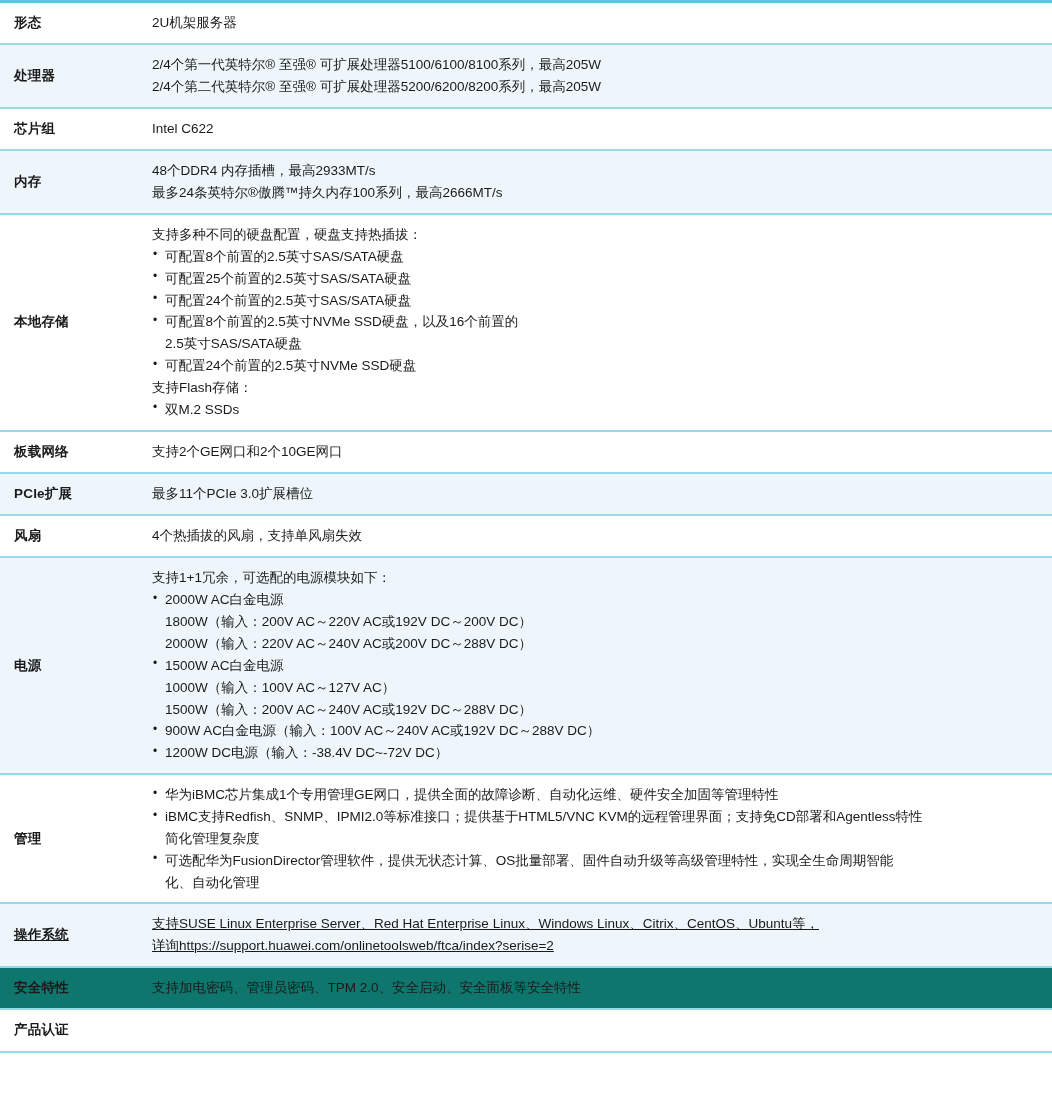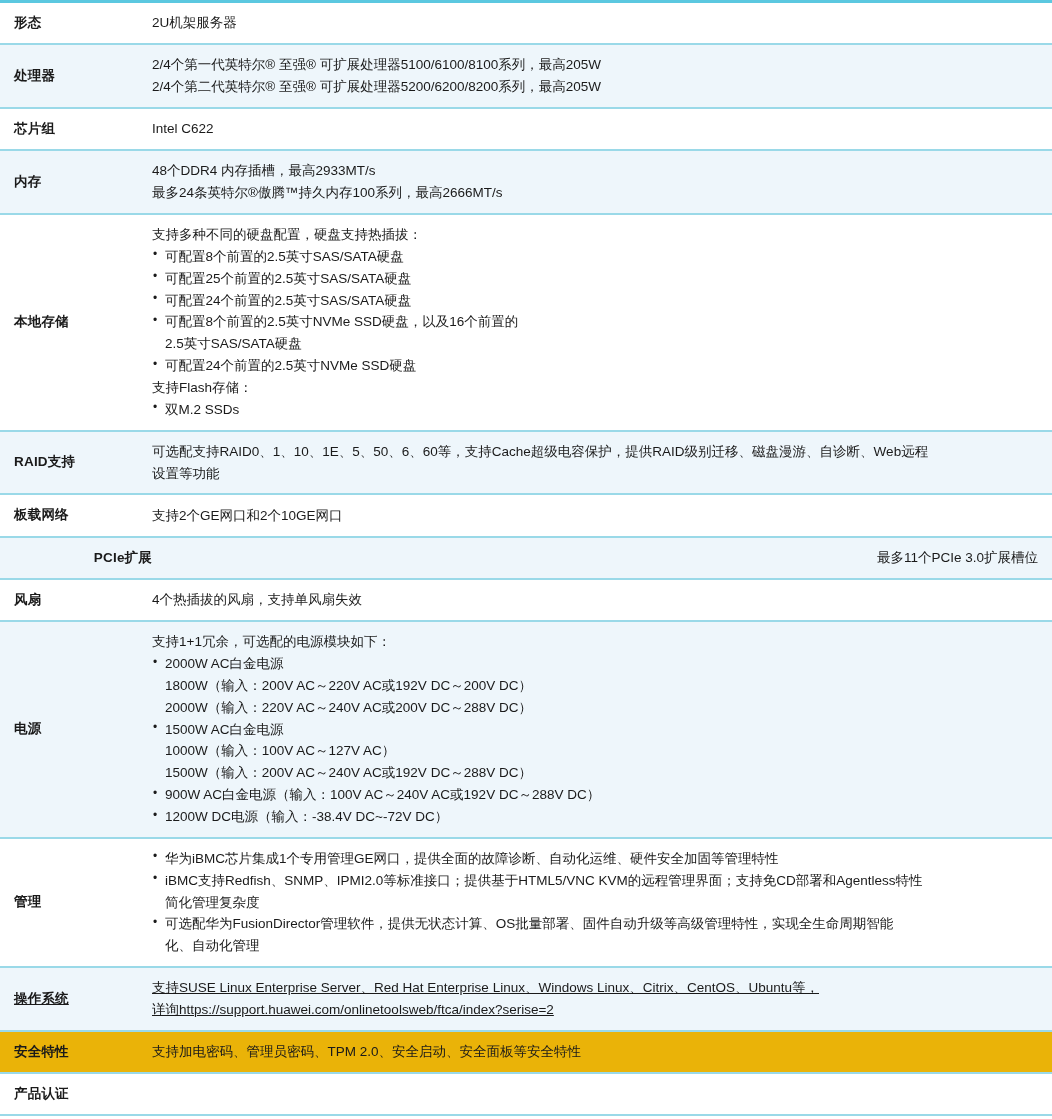--- a/index.html
+++ b/index.html
@@ -112,34 +112,27 @@
             <li><span>可配置24个前置的2.5英寸SAS/SATA硬盘</span></li>
             <li><span>可配置8个前置的2.5英寸NVMe SSD硬盘，以及16个前置的</span><span class="sub">2.5英寸SAS/SATA硬盘</span></li>
             <li><span>可配置24个前置的2.5英寸NVMe SSD硬盘</span></li>
           </ul>
           <span class="plainline">支持Flash存储：</span>
           <ul class="bullets">
             <li><span>双M.2 SSDs</span></li>
           </ul>
         </td>
       </tr>
-      <tr class="alt" style="border-bottom: 2px solid rgb(154, 217, 232); background: rgb(238, 246, 251);">
-        <td class="label-cell">RAID支持</td>
-        <td class="value-cell">
-          <span class="line">可选配支持RAID0、1、10、1E、5、50、6、60等，支持Cache超级电容保护，提供RAID级别迁移、磁盘漫游、自诊断、Web远程</span>
-          <span class="line">设置等功能</span>
-        </td>
-      </tr>
       <tr class="plain" style="border-bottom: 2px solid rgb(154, 217, 232); background: rgb(255, 255, 255); padding-left: 44px;">
         <td class="label-cell">板载网络</td>
         <td class="value-cell">
           <span class="line">支持2个GE网口和2个10GE网口</span>
         </td>
       </tr>
-      <tr class="alt" style="border-bottom: 2px solid rgb(154, 217, 232); background: rgb(238, 246, 251); text-align: right;">
+      <tr class="alt" style="border-bottom: 2px solid rgb(154, 217, 232); background: rgb(238, 246, 251);">
         <td class="label-cell">PCIe扩展</td>
         <td class="value-cell">
           <span class="line">最多11个PCIe 3.0扩展槽位</span>
         </td>
       </tr>
       <tr class="plain" style="border-bottom: 2px solid rgb(154, 217, 232); background: rgb(255, 255, 255); border-radius: 10px;">
         <td class="label-cell">风扇</td>
         <td class="value-cell">
           <span class="line">4个热插拔的风扇，支持单风扇失效</span>
         </td>
@@ -166,21 +159,21 @@
           </ul>
         </td>
       </tr>
       <tr class="alt" style="border-bottom: 2px solid rgb(154, 217, 232); background: rgb(238, 246, 251); text-decoration: underline;">
         <td class="label-cell">操作系统</td>
         <td class="value-cell">
           <span class="line">支持SUSE Linux Enterprise Server、Red Hat Enterprise Linux、Windows Linux、Citrix、CentOS、Ubuntu等，</span>
           <span class="line">详询https://support.huawei.com/onlinetoolsweb/ftca/index?serise=2</span>
         </td>
       </tr>
-      <tr class="plain" style="border-bottom: 2px solid rgb(154, 217, 232); background: #eab308;">
+      <tr class="plain" style="border-bottom: 2px solid rgb(154, 217, 232); background: #0f766e;">
         <td class="label-cell">安全特性</td>
         <td class="value-cell">
           <span class="line">支持加电密码、管理员密码、TPM 2.0、安全启动、安全面板等安全特性</span>
         </td>
       </tr>
       <tr class="plain" style="border-bottom: 2px solid rgb(154, 217, 232); background: rgb(255, 255, 255);">
         <td class="label-cell">产品认证</td>
         <td class="value-cell"></td>
       </tr>
     </tbody>

